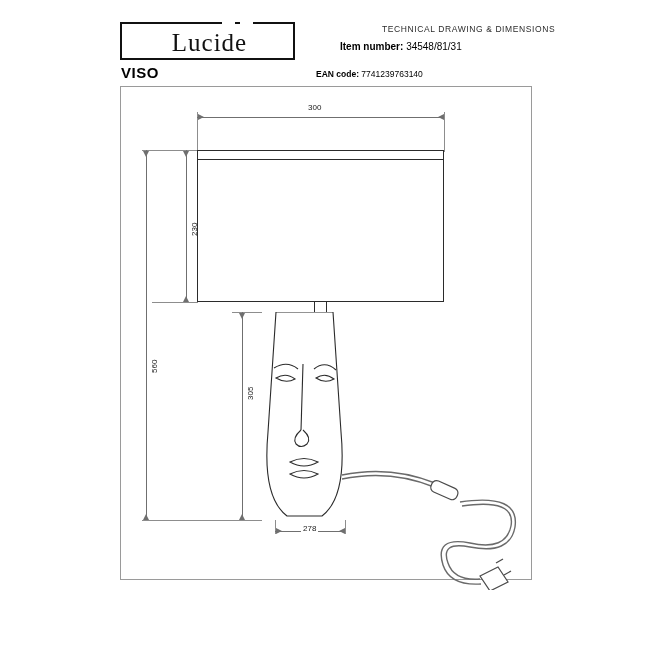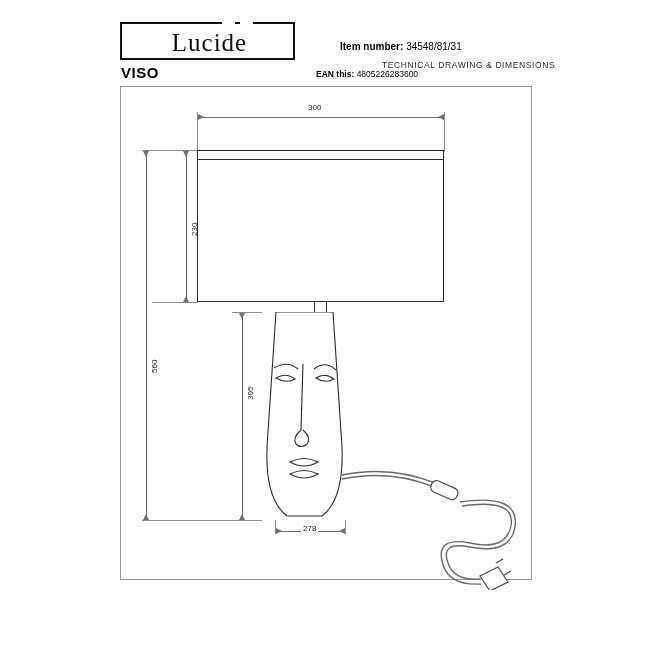--- a/index.html
+++ b/index.html
@@ -6,21 +6,21 @@
   body{width:650px;height:650px;font-family:"Liberation Sans",sans-serif;color:#000;}
   .page{position:relative;width:650px;height:650px;background:#fff;overflow:hidden;}
 
   
   .logo-box{position:absolute;left:120px;top:22px;width:175px;height:38px;border:2px solid #111;box-sizing:border-box;}
   .logo-text{position:absolute;left:0;top:0;width:175px;height:38px;display:flex;align-items:center;justify-content:center;
              font-family:"Liberation Serif",serif;font-size:25px;letter-spacing:1px;font-weight:400;color:#111;}
   .logo-cut-l{position:absolute;left:100px;top:-2px;width:13px;height:10px;background:#fff;}
   .logo-cut-r{position:absolute;left:118px;top:-2px;width:13px;height:10px;background:#fff;}
 
-  .tech-title{position:absolute;left:382px;top:24px;font-size:8.5px;letter-spacing:.6px;color:#2b2b2b;margin-top:36px;}
+  .tech-title{position:absolute;left:382px;top:24px;font-size:8.5px;letter-spacing:.6px;color:#2b2b2b;}
 
   .model{position:absolute;left:121px;top:64px;font-size:15px;font-weight:bold;letter-spacing:.5px;text-align:right;}
 
   .item-line{position:absolute;left:316px;top:41px;font-size:10px;padding-left:24px;}
   .ean-line{position:absolute;left:316px;top:69px;font-size:8.5px;}
   .item-line b,.ean-line b{font-weight:bold;}
 
   
   .frame{position:absolute;left:120px;top:86px;width:412px;height:494px;border:1px solid #9a9a9a;box-sizing:border-box;background:#fff;}
 
@@ -60,22 +60,22 @@
   </div>
 
   <div class="tech-title">TECHNICAL DRAWING &amp; DIMENSIONS</div>
   <div class="model">VISO</div>
 
   <div class="item-line">
     <b>Item number:</b>
     <span>34548/81/31</span>
   </div>
   <div class="ean-line">
-    <b>EAN this:</b>
-    <span>4805226283600</span>
+    <b>EAN code:</b>
+    <span>7741239763140</span>
   </div>
 
   <div class="frame"></div>
 
   <div class="ext" style="left:197px;top:112px;width:1px;height:40px;"></div>
   <div class="ext" style="left:444px;top:112px;width:1px;height:40px;"></div>
   <div class="dim-h" style="left:197px;top:117px;width:247px;"></div>
   <div class="arrow ar-r" style="left:198px;top:114px;"></div>
   <div class="arrow ar-l" style="left:438px;top:114px;"></div>
   <div class="dim-label" style="left:306px;top:103px;">300</div>

